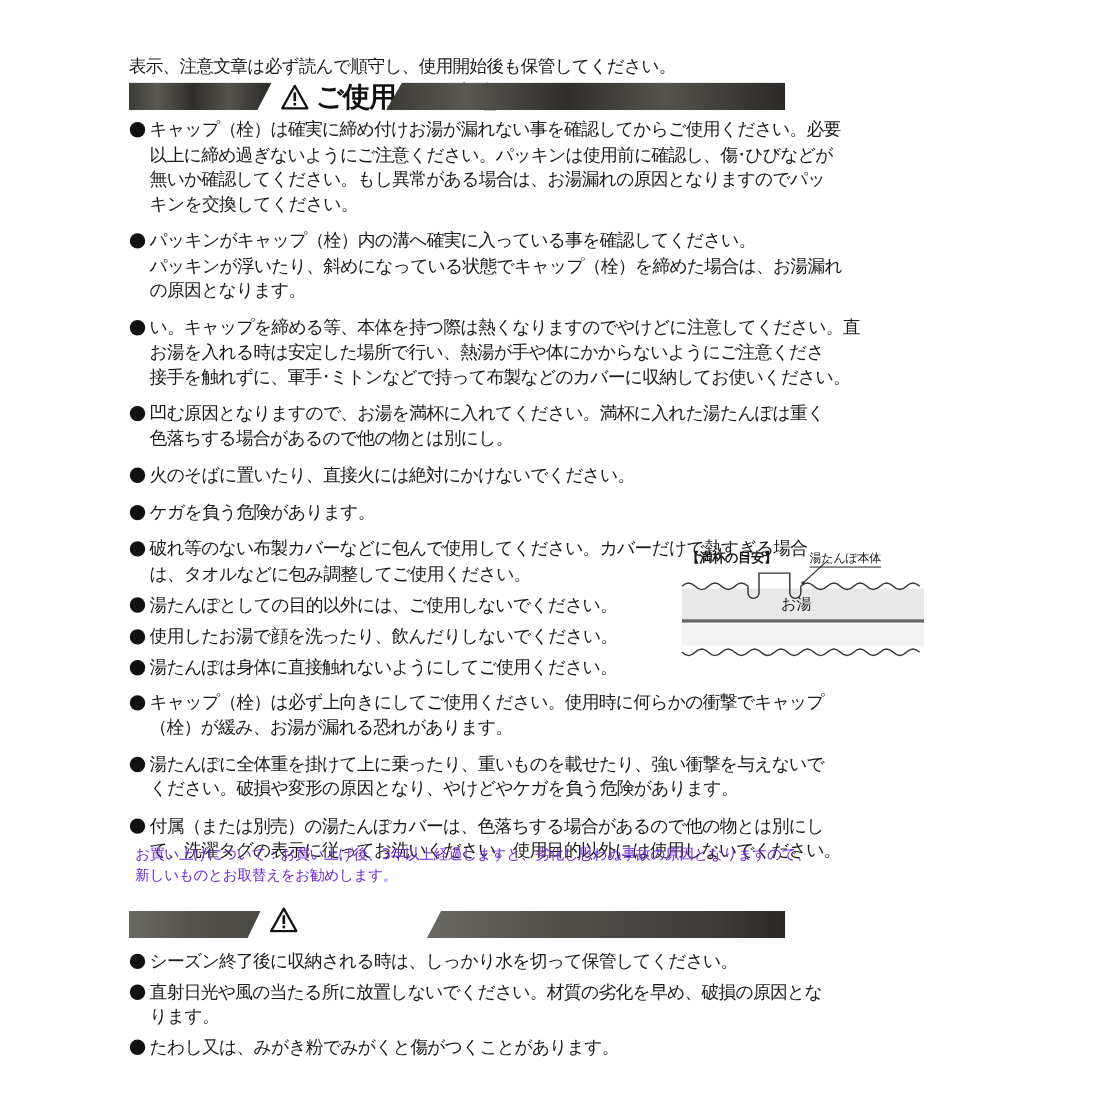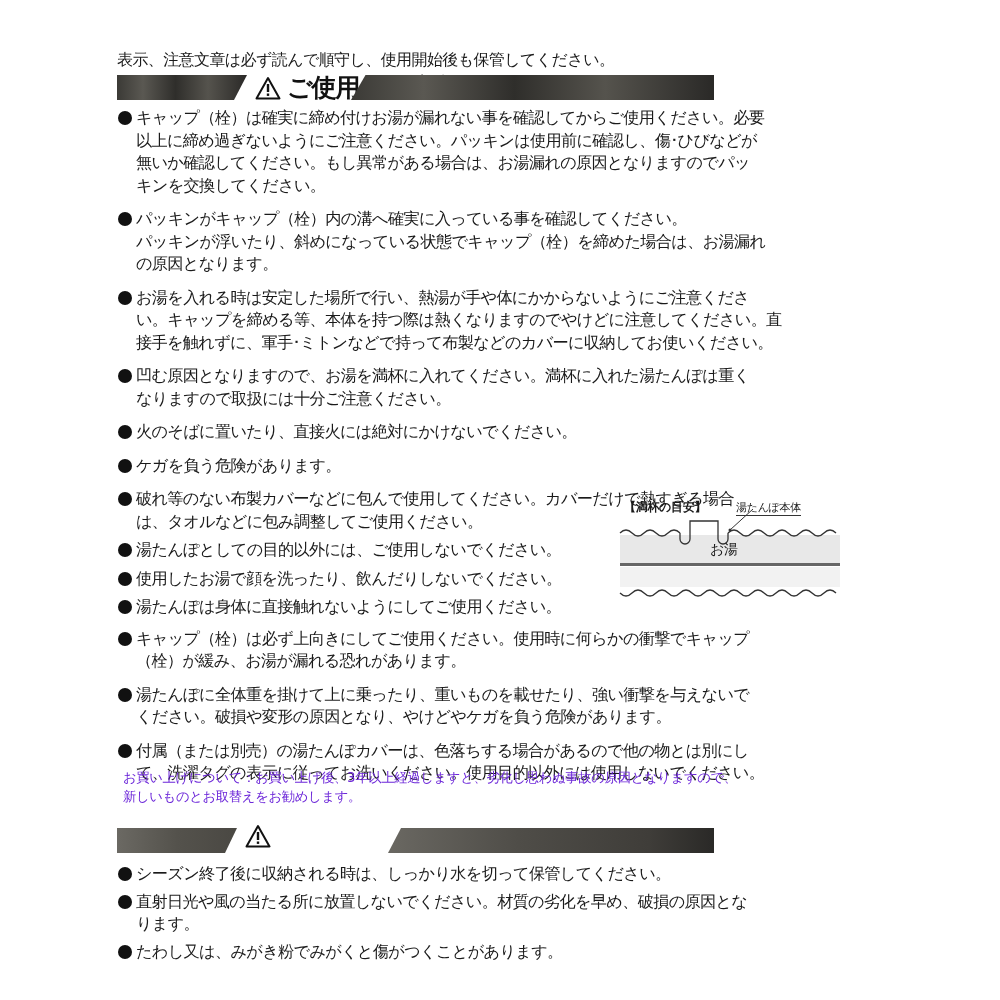--- a/index.html
+++ b/index.html
@@ -60,28 +60,28 @@
       <div>キンを交換してください。</div>
     </li>
   <li class="item" style="margin-bottom:11px;">
       <span class="dot"></span>
       <div>パッキンがキャップ（栓）内の溝へ確実に入っている事を確認してください。</div>
       <div>パッキンが浮いたり、斜めになっている状態でキャップ（栓）を締めた場合は、お湯漏れ</div>
       <div>の原因となります。</div>
     </li>
   <li class="item" style="margin-bottom:11px;">
       <span class="dot"></span>
+      <div>い。キャップを締める等、本体を持つ際は熱くなりますのでやけどに注意してください。直</div>
       <div>お湯を入れる時は安定した場所で行い、熱湯が手や体にかからないようにご注意くださ</div>
-      <div>い。キャップを締める等、本体を持つ際は熱くなりますのでやけどに注意してください。直</div>
       <div>接手を触れずに、軍手･ミトンなどで持って布製などのカバーに収納してお使いください。</div>
     </li>
   <li class="item" style="margin-bottom:11px;">
       <span class="dot"></span>
       <div>凹む原因となりますので、お湯を満杯に入れてください。満杯に入れた湯たんぽは重く</div>
-      <div>なりますので取扱には十分ご注意ください。</div>
+      <div>色落ちする場合があるので他の物とは別にし。</div>
     </li>
   <li class="item" style="margin-bottom:11px;">
       <span class="dot"></span>
       <div>火のそばに置いたり、直接火には絶対にかけないでください。</div>
     </li>
   <li class="item" style="margin-bottom:11px;">
       <span class="dot"></span>
       <div>ケガを負う危険があります。</div>
     </li>
   <li class="item" style="margin-bottom:6px;">

